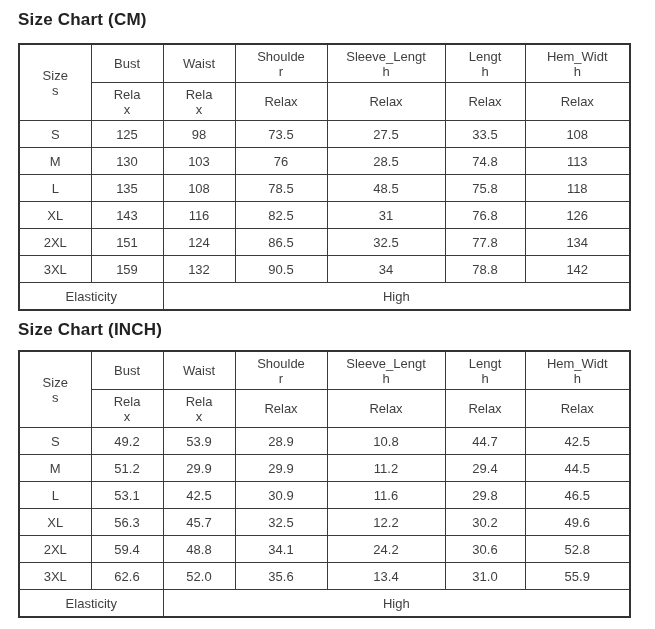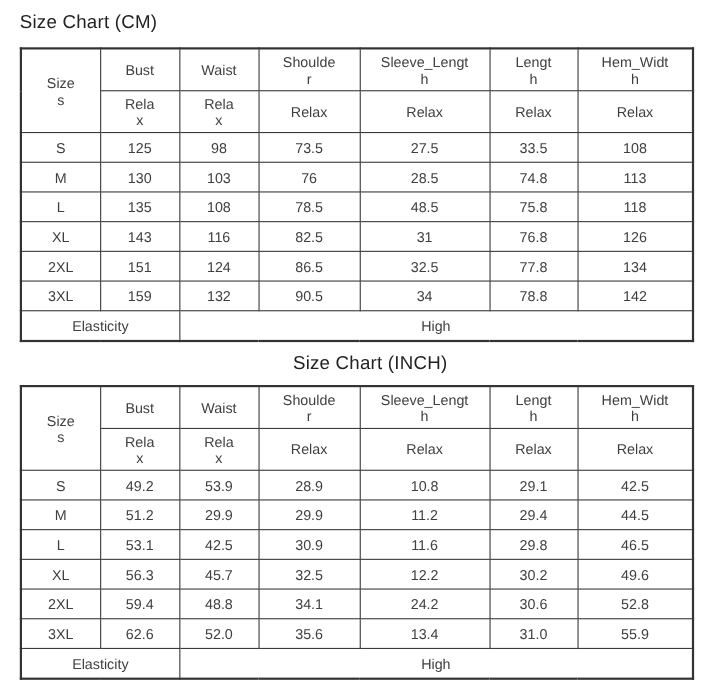--- a/index.html
+++ b/index.html
@@ -9,28 +9,27 @@
     box-sizing: border-box;
     overflow: hidden;
     background: #ffffff;
     padding: 10px 0 0 18px;
     font-family: "Liberation Sans", "DejaVu Sans", sans-serif;
   }
   .chart-title {
     margin: 0 0 13px 0;
     font-size: 17px;
     line-height: 20px;
-    font-weight: 400;
+    font-weight: 700;
     color: #222222;
     letter-spacing: 0.2px;
   }
   .chart-title.second {
     margin-top: 9px;
     margin-bottom: 10px;
-    text-align: center;
   }
   table.size-table {
     border-collapse: collapse;
     table-layout: fixed;
     width: 611px;
     border: 2px solid #333333;
   }
   table.size-table th,
   table.size-table td {
     border: 1px solid #3a3a3a;
@@ -191,21 +190,21 @@
         <th class="wrap">Relax</th>
       </tr>
     </thead>
     <tbody>
       <tr>
         <td class="nowrap">S</td>
         <td class="nowrap">49.2</td>
         <td class="nowrap">53.9</td>
         <td class="nowrap">28.9</td>
         <td class="nowrap">10.8</td>
-        <td class="nowrap">29.1</td>
+        <td class="nowrap">44.7</td>
         <td class="nowrap">42.5</td>
       </tr>
       <tr>
         <td class="nowrap">M</td>
         <td class="nowrap">51.2</td>
         <td class="nowrap">29.9</td>
         <td class="nowrap">29.9</td>
         <td class="nowrap">11.2</td>
         <td class="nowrap">29.4</td>
         <td class="nowrap">44.5</td>

